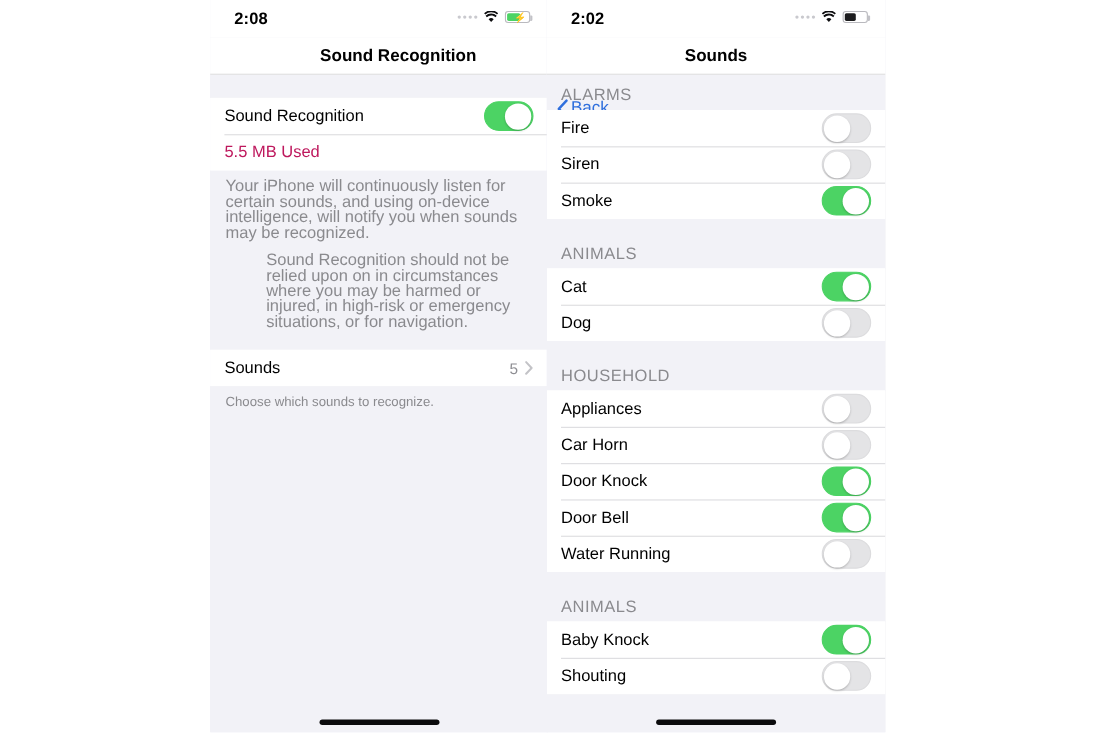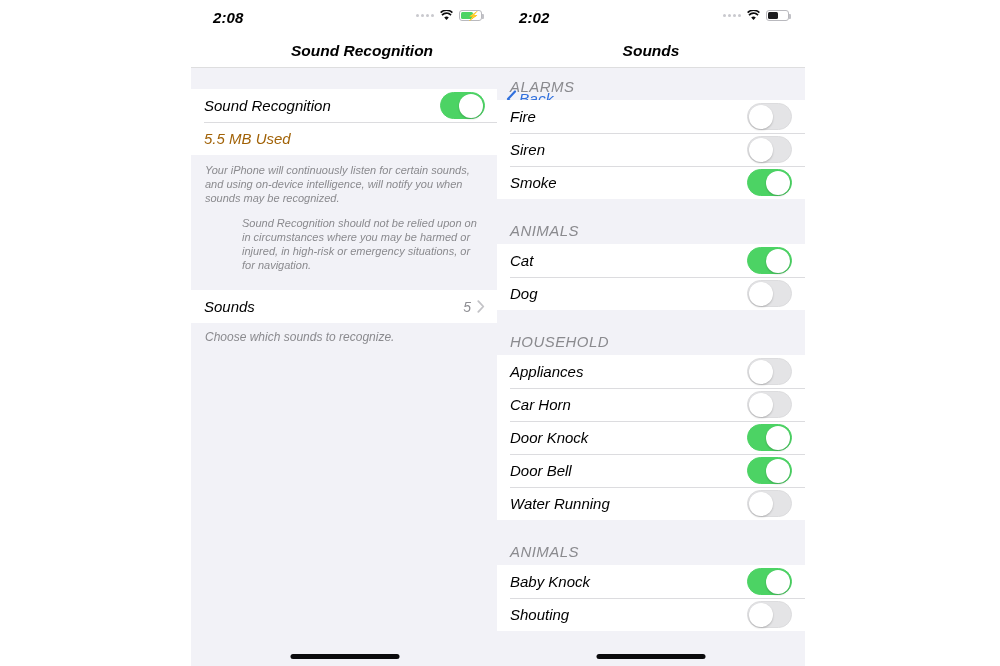--- a/index.html
+++ b/index.html
@@ -9,21 +9,20 @@
     font-family: "Liberation Sans", sans-serif;
     overflow: hidden;
   }
   .stage { position: relative; width: 1000px; height: 666px; background: #ffffff; }
 
   
   .phone {
     position: absolute; top: 0; height: 666px;
     background: #f2f2f7;
     overflow: hidden;
-    font-style: italic;
   }
   #phone-left  { left: 191px; width: 307px; }
   #phone-right { left: 497px; width: 308px; }
 
   
   .statusbar {
     height: 34px; position: relative;
     background: #ffffff;
   }
   .sb-time {
@@ -100,21 +99,21 @@
   .row + .row:before {
     content: ""; position: absolute; left: 13px; right: 0; top: 0;
     height: .7px; background: #dcdcdf;
   }
   .row-label { font-size: 15px; color: #000; flex: 1; }
   .row-value { font-size: 14px; color: #8e8e93; margin-right: 6px; }
   .chev-right { display:block; }
 
   .footer-text {
     background: #f2f2f7;
-    font-size: 11px; color: #8a8a8e;
+    font-size: 15px; color: #8a8a8e;
     line-height: 14px;
     padding: 8px 17px 10px 14px;
   }
   .footer-text p + p { margin-top: 11px; margin-left: 37px; }
   .footer-note {
     background: #f2f2f7;
     font-size: 12px; color: #8a8a8e;
     padding: 7px 14px 0 14px;
   }
 
@@ -190,21 +189,21 @@
       <div class="gap" style="height:21px"></div>
 
       <div class="group">
         <div class="row row-tall">
           <span class="row-label">Sound Recognition</span>
           <span class="toggle on">
               <span class="knob"></span>
             </span>
         </div>
         <div class="row row-tall row-static">
-          <span class="row-label" style="color:#a16207">5.5 MB Used</span>
+          <span class="row-label" style="color:#be185d">5.5 MB Used</span>
         </div>
       </div>
 
       <div class="footer-text">
         <p>Your iPhone will continuously listen for certain sounds, and using on-device intelligence, will notify you when sounds may be recognized.</p>
         <p>Sound Recognition should not be relied upon on in circumstances where you may be harmed or injured, in high-risk or emergency situations, or for navigation.</p>
       </div>
 
       <div class="gap" style="height:8px"></div>
 

